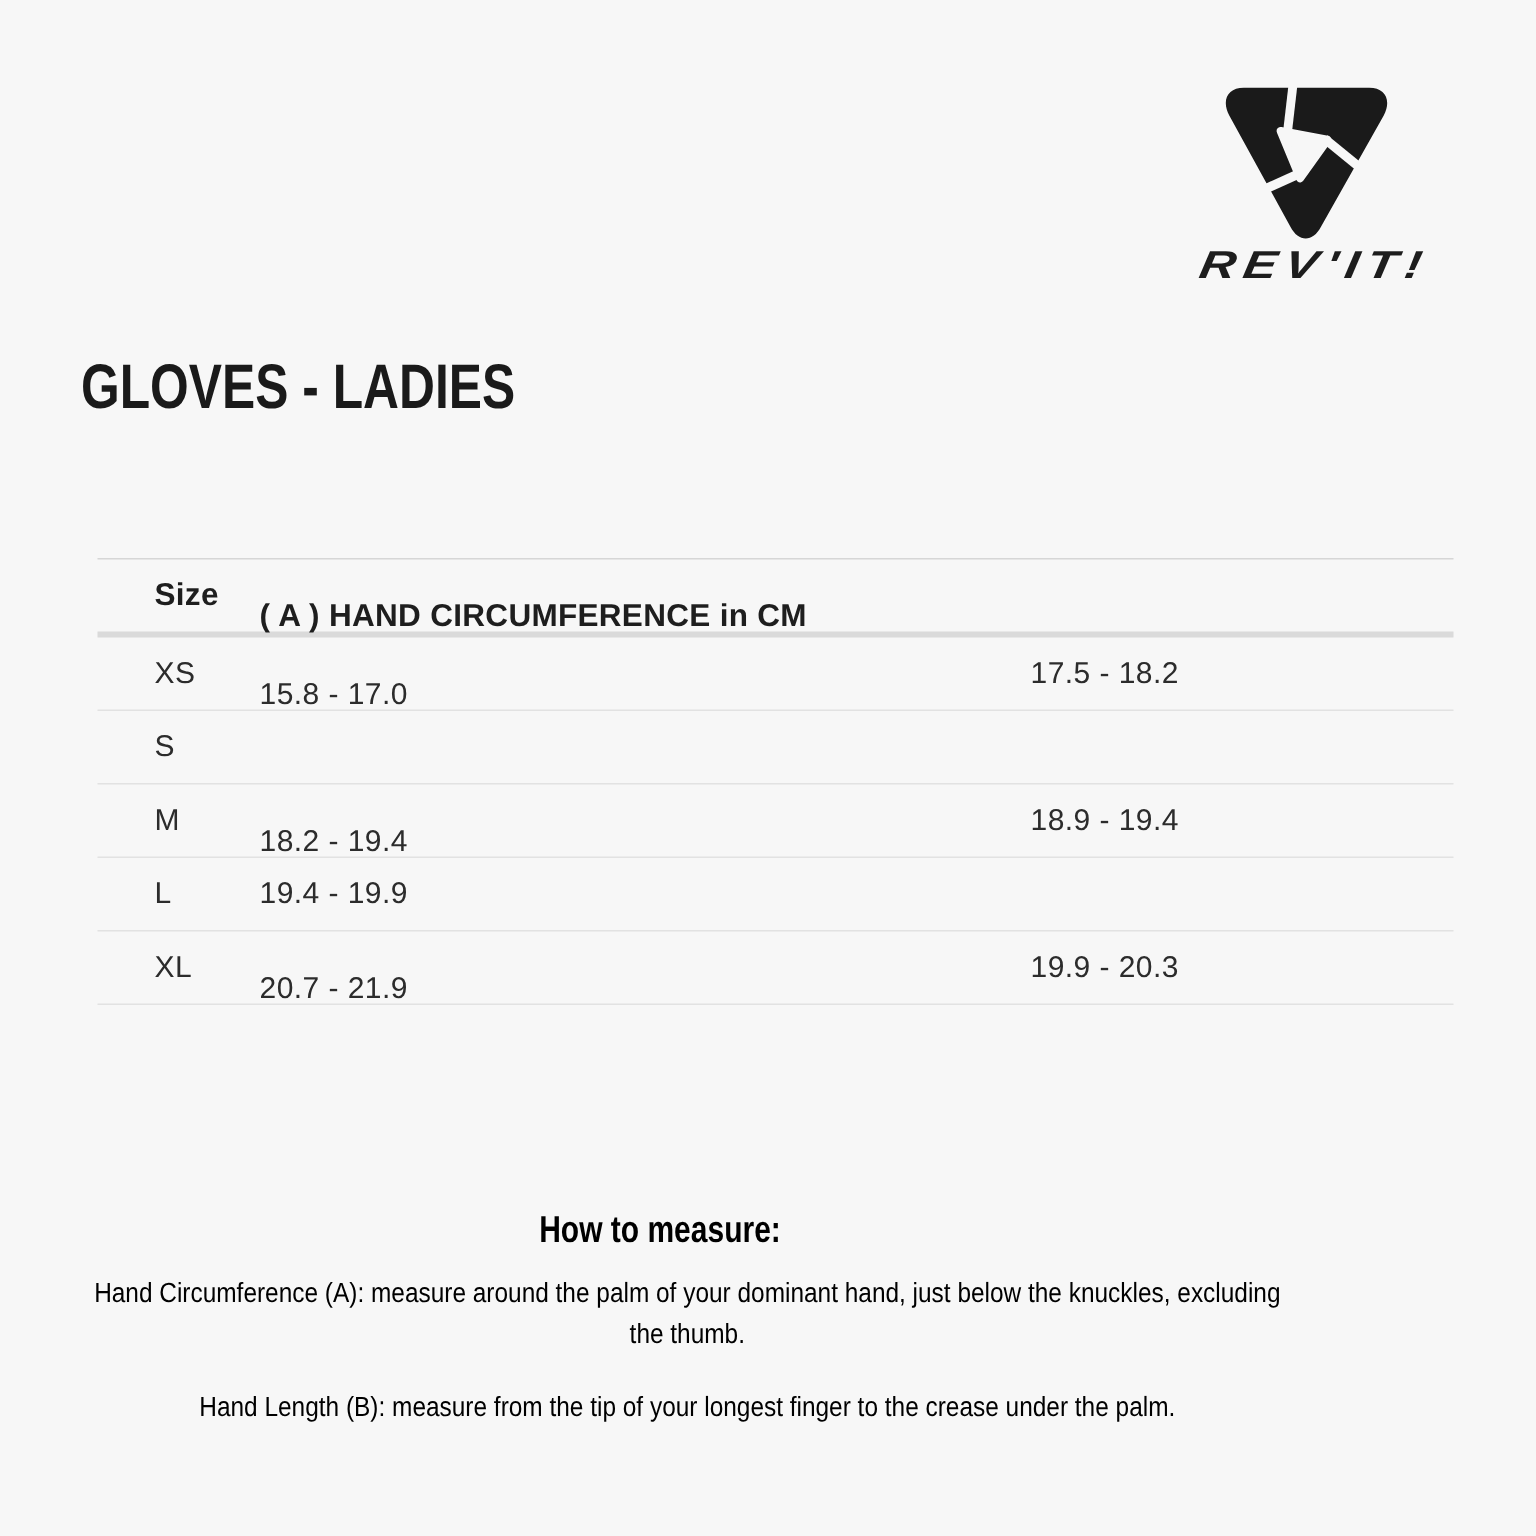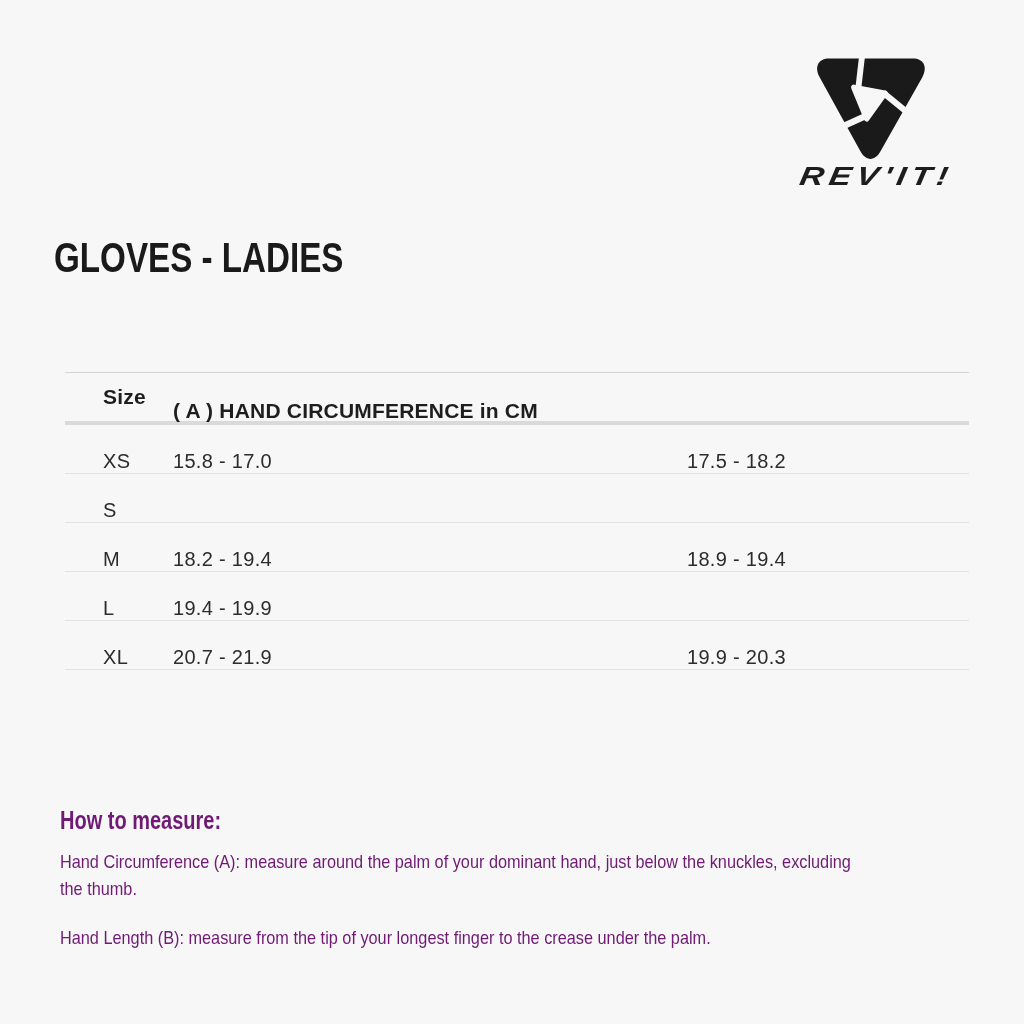--- a/index.html
+++ b/index.html
@@ -81,33 +81,33 @@
     font-weight: 700;
     font-size: 21px;
     color: #1e1e1e;
     letter-spacing: 0.2px;
   }
   .tbody-row {
     height: 49px;
     border-bottom: 1px solid #e2e2e2;
     font-size: 20px;
     letter-spacing: 0.3px;
-    align-items: flex-end;
   }
   .col-size { width: 76px; padding-left: 6px; box-sizing: border-box; margin-left: 32px; }
   .col-a    { width: 514px; margin-top: 28px; }
   .col-b    { flex: 1; }
 
   
   .howto {
     position: absolute;
     left: 60px;
     top: 806px;
     width: 950px;
-    color: #701a75;
+    color: #000000;
+    text-align: center;
   }
   .howto h2 {
     margin: 0 0 13px 0;
     font-size: 25px;
     font-weight: 700;
     transform: scaleX(0.80);
     transform-origin: 0 50%;
     white-space: nowrap;
   }
   .howto p {

